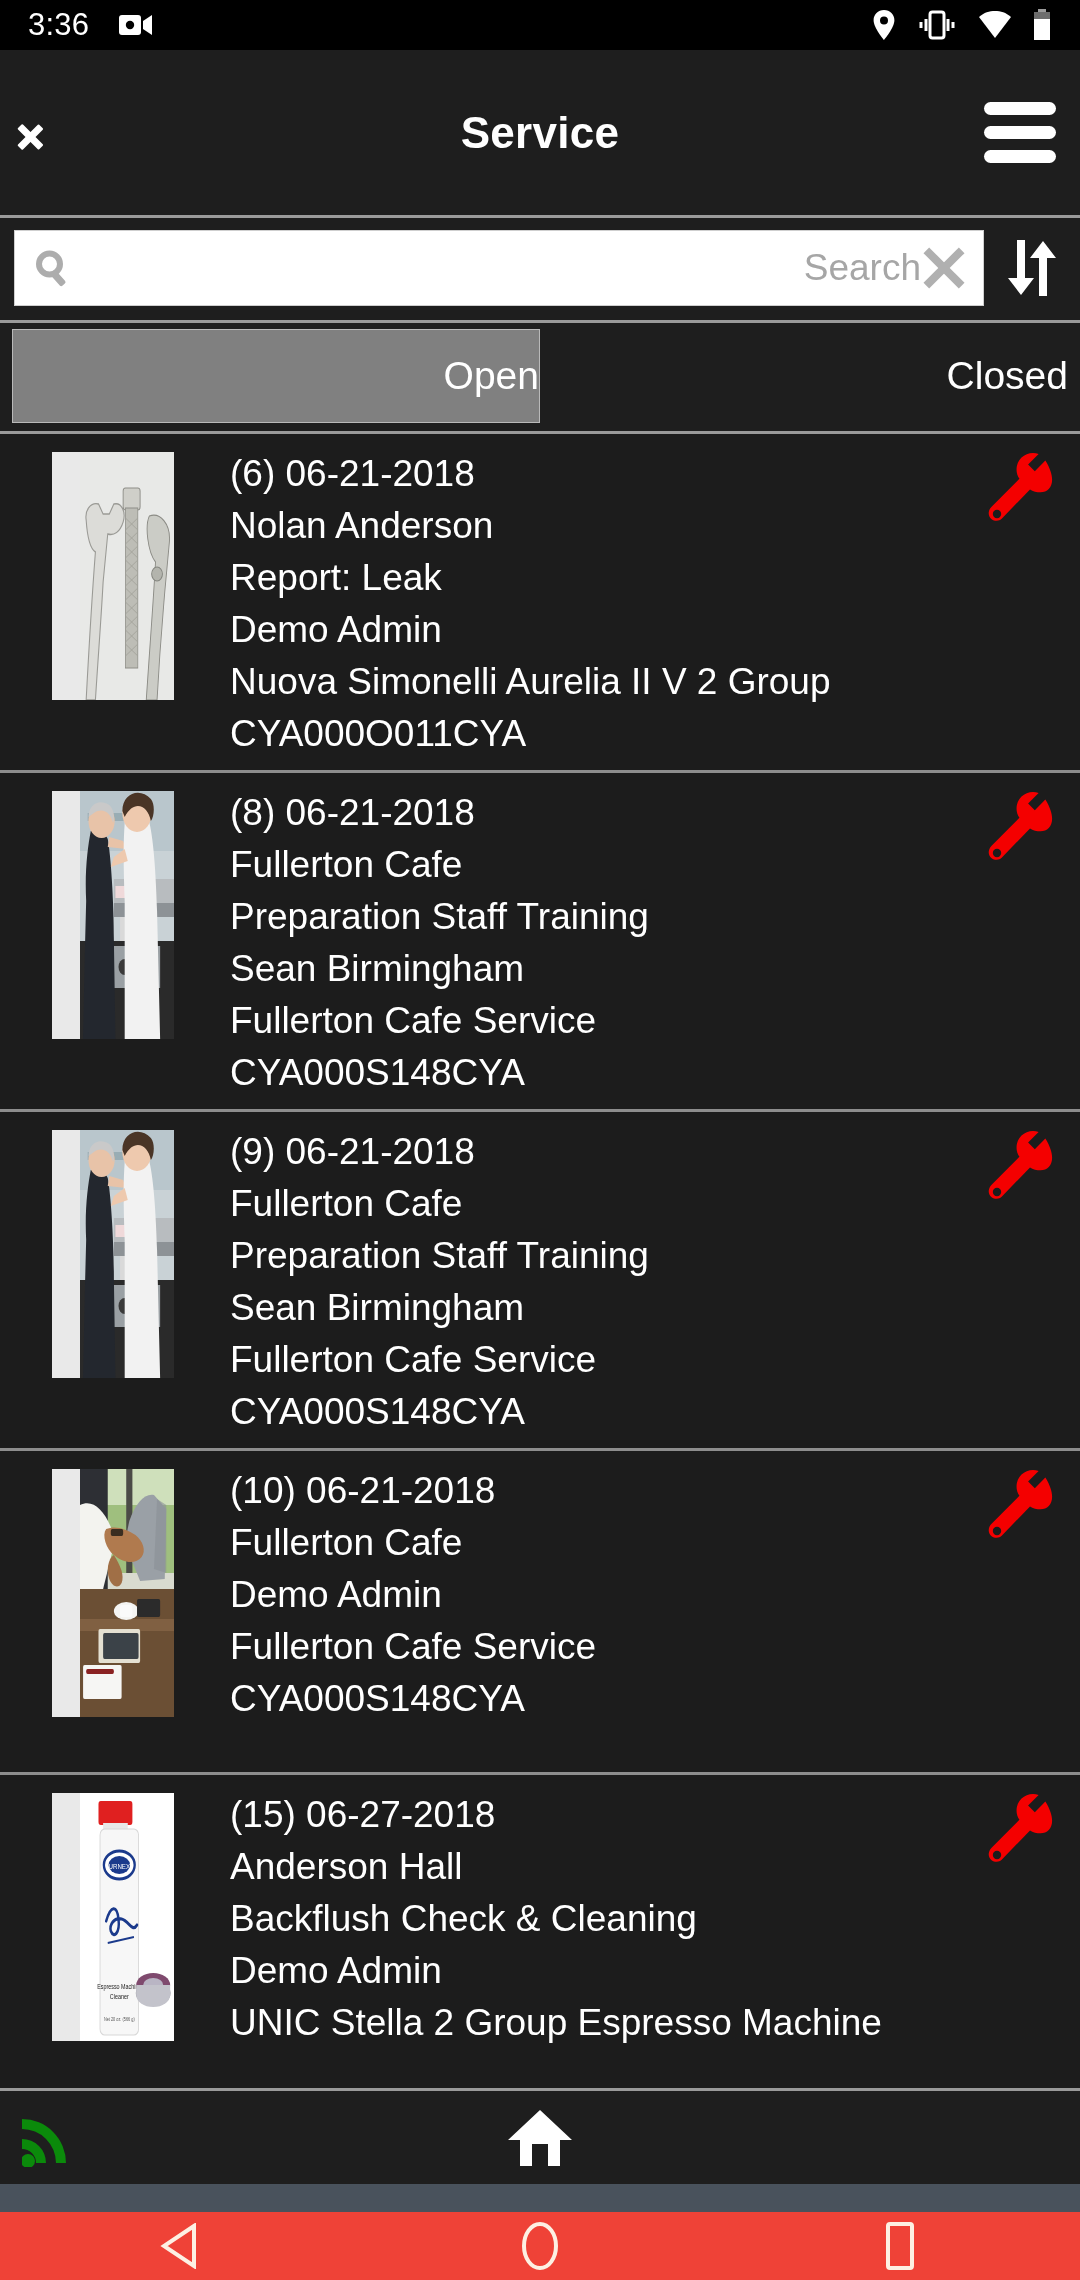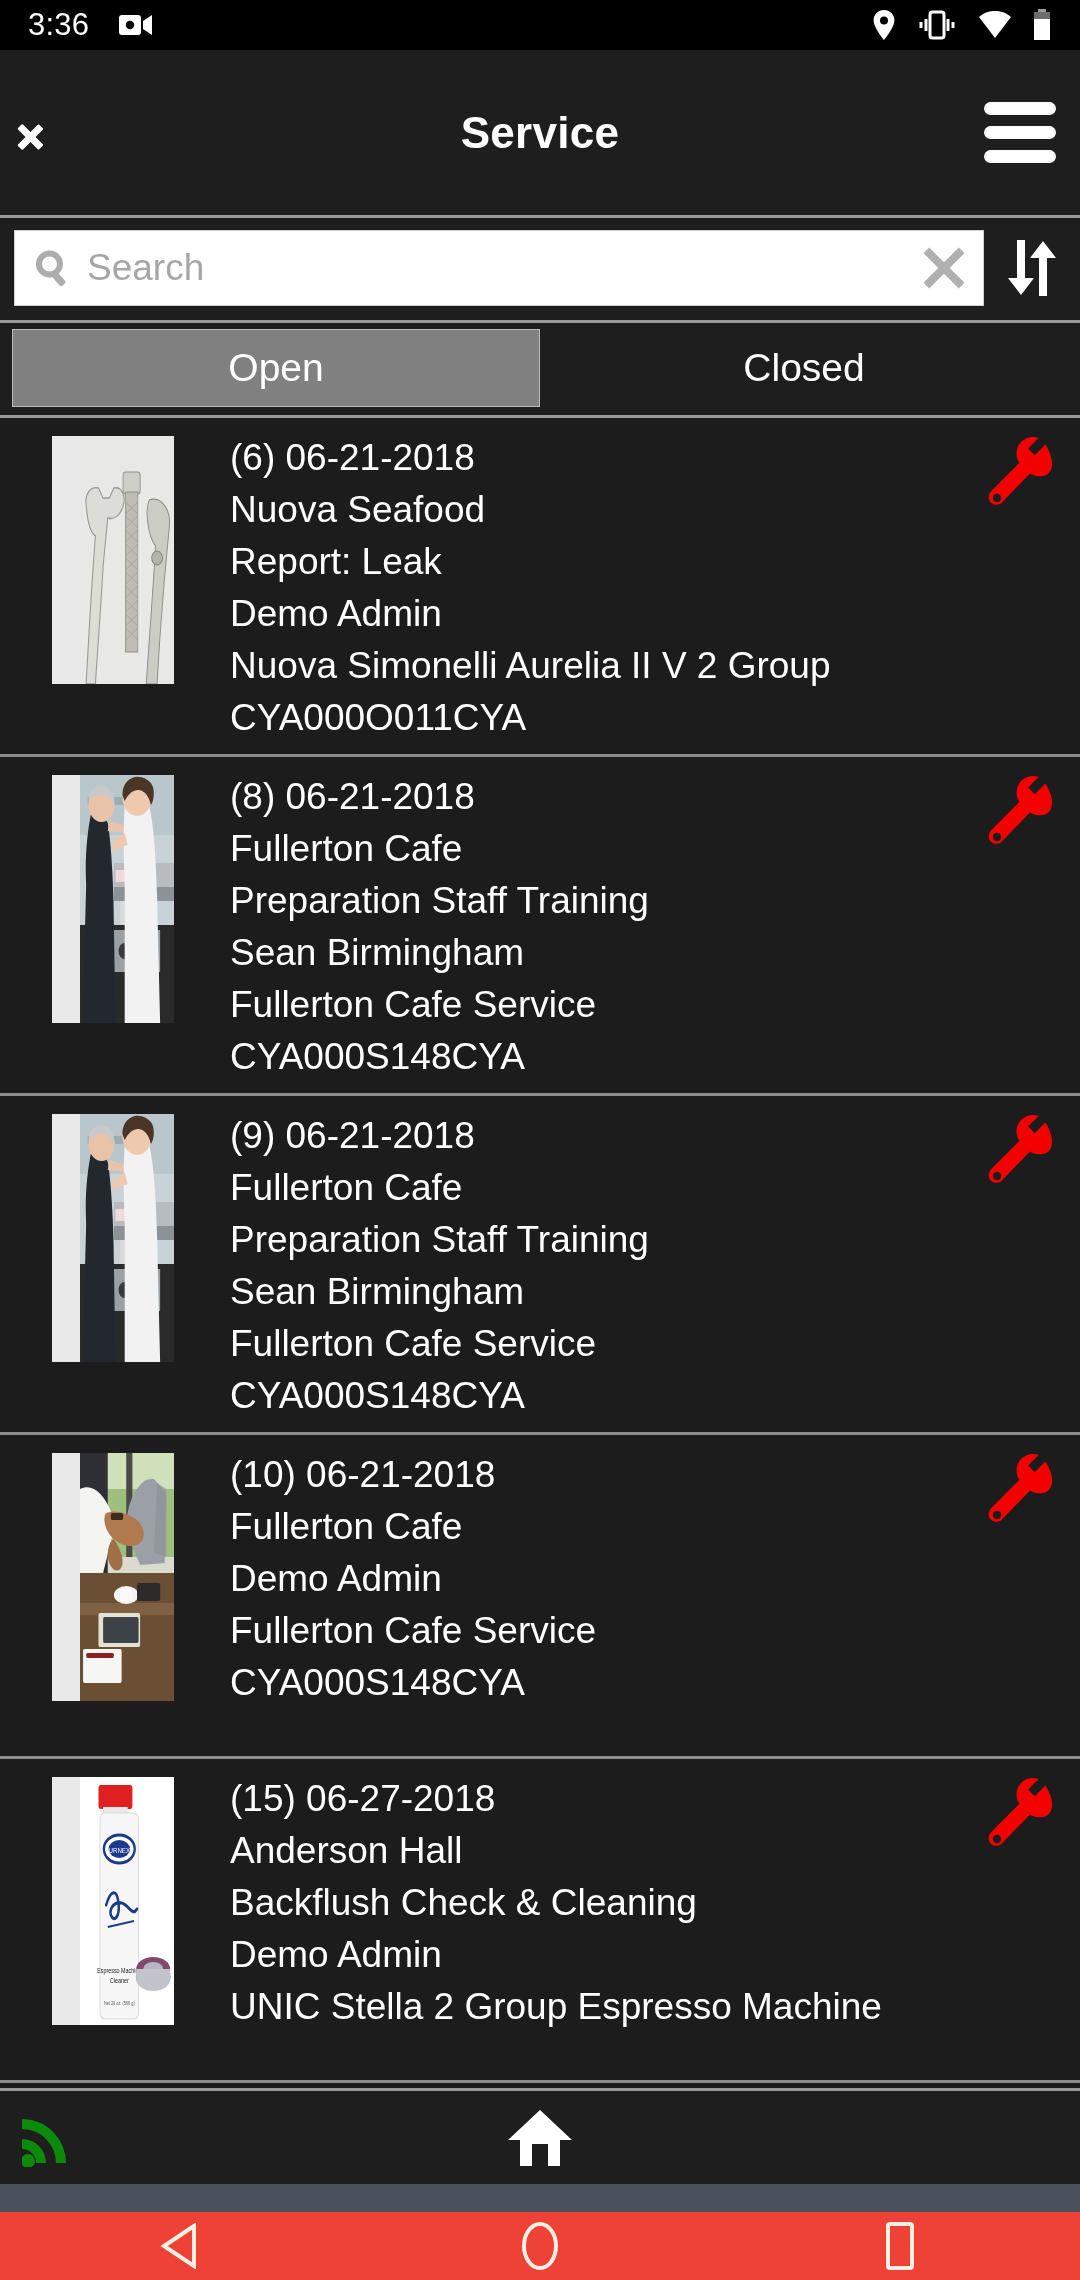--- a/index.html
+++ b/index.html
@@ -109,20 +109,21 @@
 
   
   .search-section {
     background: #1e1e1e;
     padding: 12px 14px 14px 14px;
     display: flex;
     align-items: center;
     gap: 14px;
     flex: 0 0 auto;
     border-bottom: 3px solid #9a9a9a;
+    text-align: right;
   }
   .search-box {
     flex: 1 1 auto;
     height: 76px;
     background: #ffffff;
     display: flex;
     align-items: center;
     padding: 0 16px 0 18px;
     border: 1px solid #cfcfcf;
   }
@@ -160,24 +161,24 @@
   
   .tabs {
     display: flex;
     background: #1e1e1e;
     padding: 6px 12px 8px 12px;
     flex: 0 0 auto;
     border-bottom: 3px solid #9a9a9a;
   }
   .tab {
     flex: 1 1 50%;
-    height: 78px;
-    display: flex;
-    align-items: center;
-    justify-content: center;
+    height: 94px;
+    display: flex;
+    align-items: center;
+    justify-content: flex-end;
     color: #ffffff;
     font-size: 39px;
     background: transparent;
   }
   .tab.active {
     background: #808080;
     border: 1px solid #b9b9b9;
   }
 
   
@@ -364,21 +365,21 @@
               <path d="M59 66 L75 78 M59 80 L75 92 M59 94 L75 106 M59 108 L75 120 M59 122 L75 134 M59 136 L75 148 M59 150 L75 162 M59 164 L75 176 M59 178 L75 190 M59 192 L75 204"></path>
               <path d="M75 66 L59 78 M75 80 L59 92 M75 94 L59 106 M75 108 L59 120 M75 122 L59 134 M75 136 L59 148 M75 150 L59 162 M75 164 L59 176 M75 178 L59 190 M75 192 L59 204"></path>
             </g>
             <path d="M90 64 C104 60 118 72 116 90 L110 140 C108 160 104 190 100 248 L86 248 C92 180 96 140 98 110 C88 100 84 74 90 64 Z" fill="#cbccc6" stroke="#8b8b85" stroke-width="1.2"></path>
             <circle cx="100" cy="122" r="7" fill="#b3b4ad" stroke="#84857f" stroke-width="1.2"></circle>
           </svg>
         </div>
       </div>
       <div class="row-text">
         <div>(6) 06-21-2018</div>
-        <div>Nuova Seafood</div>
+        <div>Nolan Anderson</div>
         <div>Report: Leak</div>
         <div>Demo Admin</div>
         <div>Nuova Simonelli Aurelia II V 2 Group</div>
         <div>CYA000O011CYA</div>
       </div>
       <svg class="wrench" viewBox="0 0 72 72">
         <path d="M66 10 L55 21 L48 14 L59 3 C48 -1 36 7 36 19 C36 23 37 26 39 29 L10 58 C6 62 6 68 10 71 C14 74 19 73 22 69 L50 40 C53 42 57 43 61 43 C72 43 79 31 66 10 Z" fill="#f40000" transform="translate(-2,-1) scale(0.96)"></path>
         <circle cx="13" cy="62" r="4.2" fill="#1c1c1c"></circle>
       </svg>
     </div>

